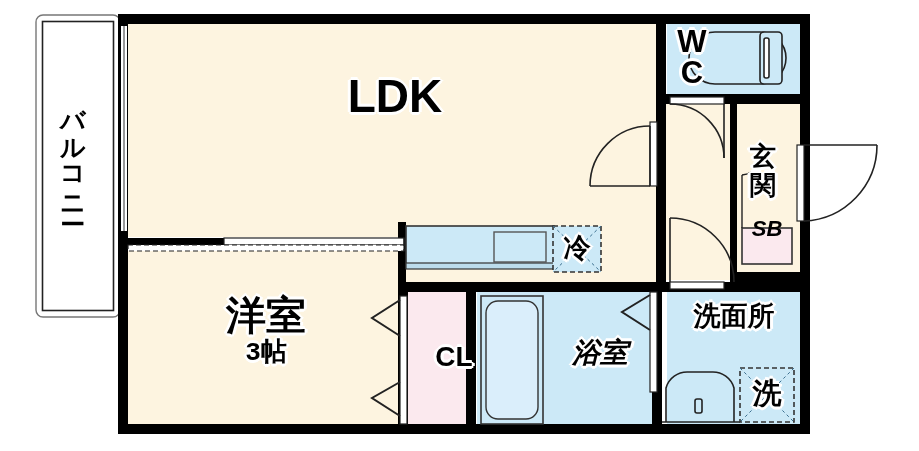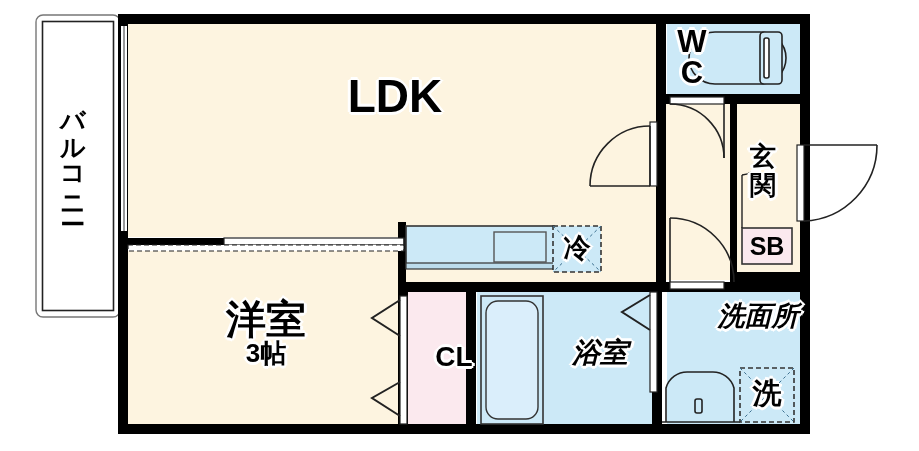--- a/index.html
+++ b/index.html
@@ -183,40 +183,40 @@
       <line x1="740" y1="368" x2="794" y2="422" stroke="#3b6f8f" stroke-width="1" stroke-dasharray="3 3"></line>
       <line x1="794" y1="368" x2="740" y2="422" stroke="#3b6f8f" stroke-width="1" stroke-dasharray="3 3"></line>
     </g>
 
   </svg>
 
   <div class="lbl" style="left:310px;top:72px;width:170px;font-size:46px;text-align:center;">
     <div>LDK</div>
   </div>
 
-  <div class="lbl" style="left:192px;top:298px;width:148px;font-size:40px;">
+  <div class="lbl" style="left:192px;top:298px;width:148px;font-size:40px;font-family:Liberation Mono, monospace;">
     <div>洋室</div>
     <div style="font-size:26px;">3帖</div>
   </div>
 
   <div class="lbl" style="left:428px;top:342px;width:52px;font-size:28px;">CL</div>
 
   <div class="lbl" style="left:554px;top:338px;width:92px;font-size:28px;font-style:italic;">浴室</div>
 
-  <div class="lbl" style="left:696px;top:302px;width:124px;font-size:27px;font-style:italic;">洗面所</div>
+  <div class="lbl" style="left:672px;top:302px;width:124px;font-size:27px;">洗面所</div>
 
   <div class="lbl" style="left:672px;top:26px;width:40px;font-size:31px;line-height:1.0;">
     <div>W</div>
     <div>C</div>
   </div>
 
   <div class="lbl" style="left:746px;top:142px;width:34px;font-size:26px;line-height:1.12;">
     <div>玄</div>
     <div>関</div>
   </div>
 
-  <div class="lbl nosh" style="left:746px;top:233px;width:42px;font-size:25px;">SB</div>
+  <div class="lbl nosh" style="left:746px;top:217px;width:42px;font-size:22px;font-style:italic;">SB</div>
 
   <div class="lbl" style="left:561px;top:234px;width:32px;font-size:27px;">冷</div>
 
   <div class="lbl" style="left:750px;top:378px;width:34px;font-size:29px;">洗</div>
 
 </div>
 
 </body></html>

